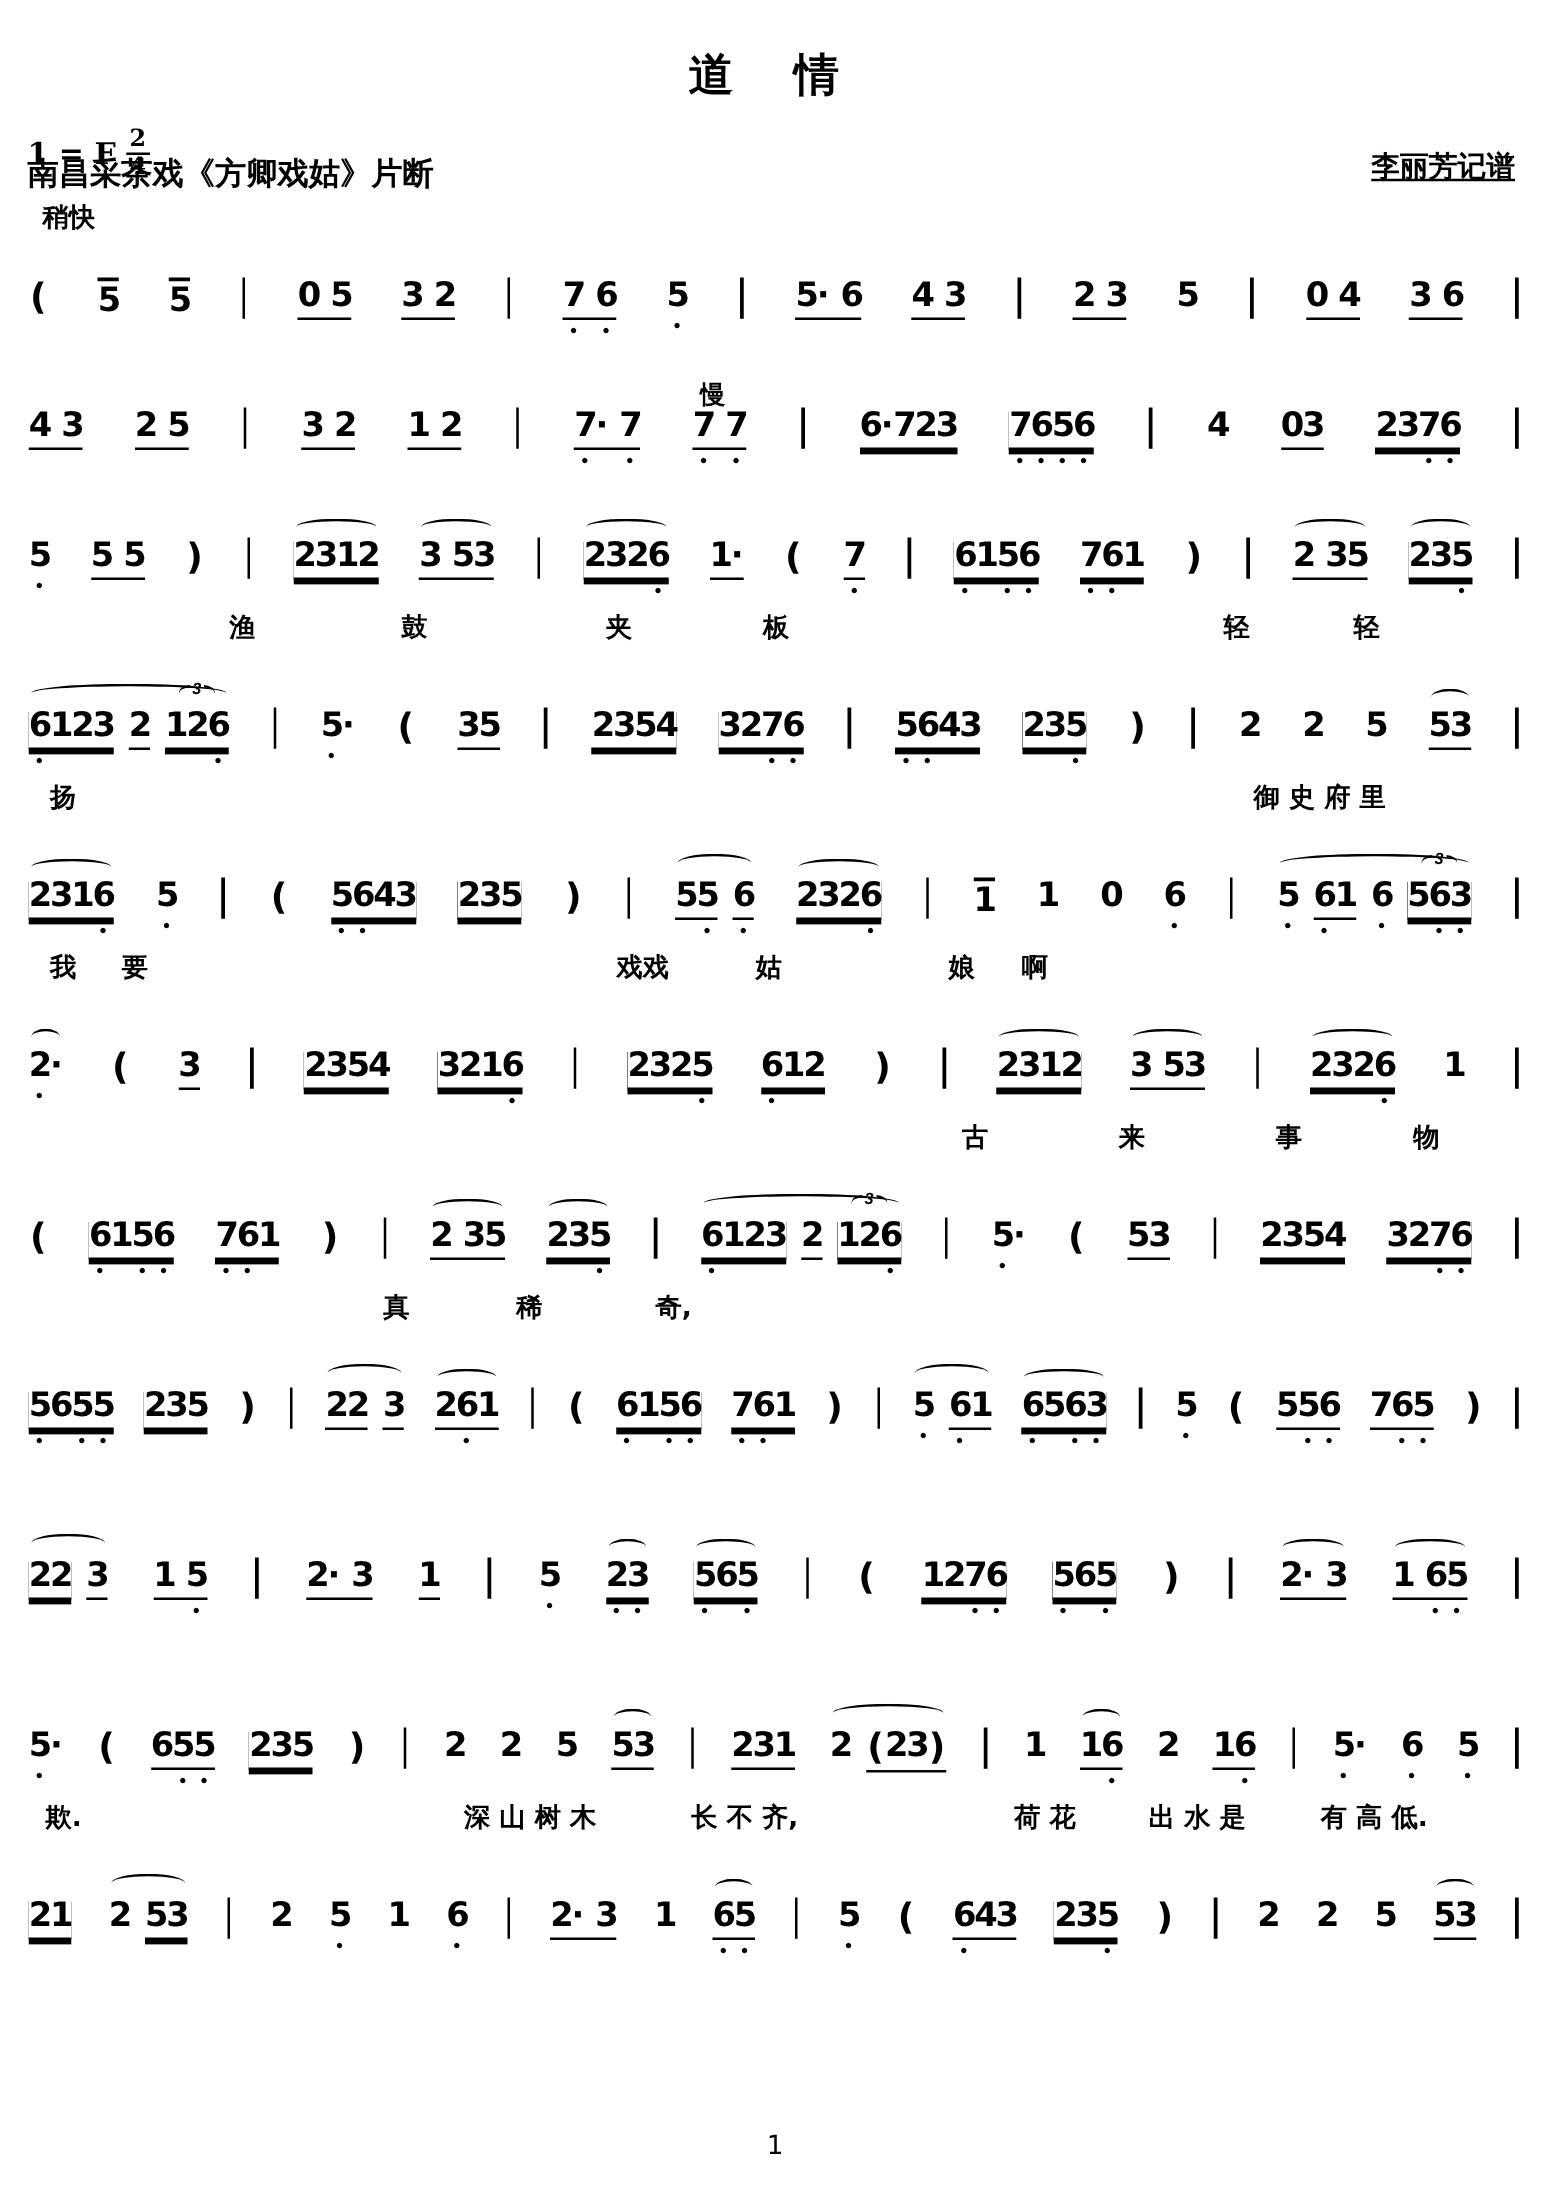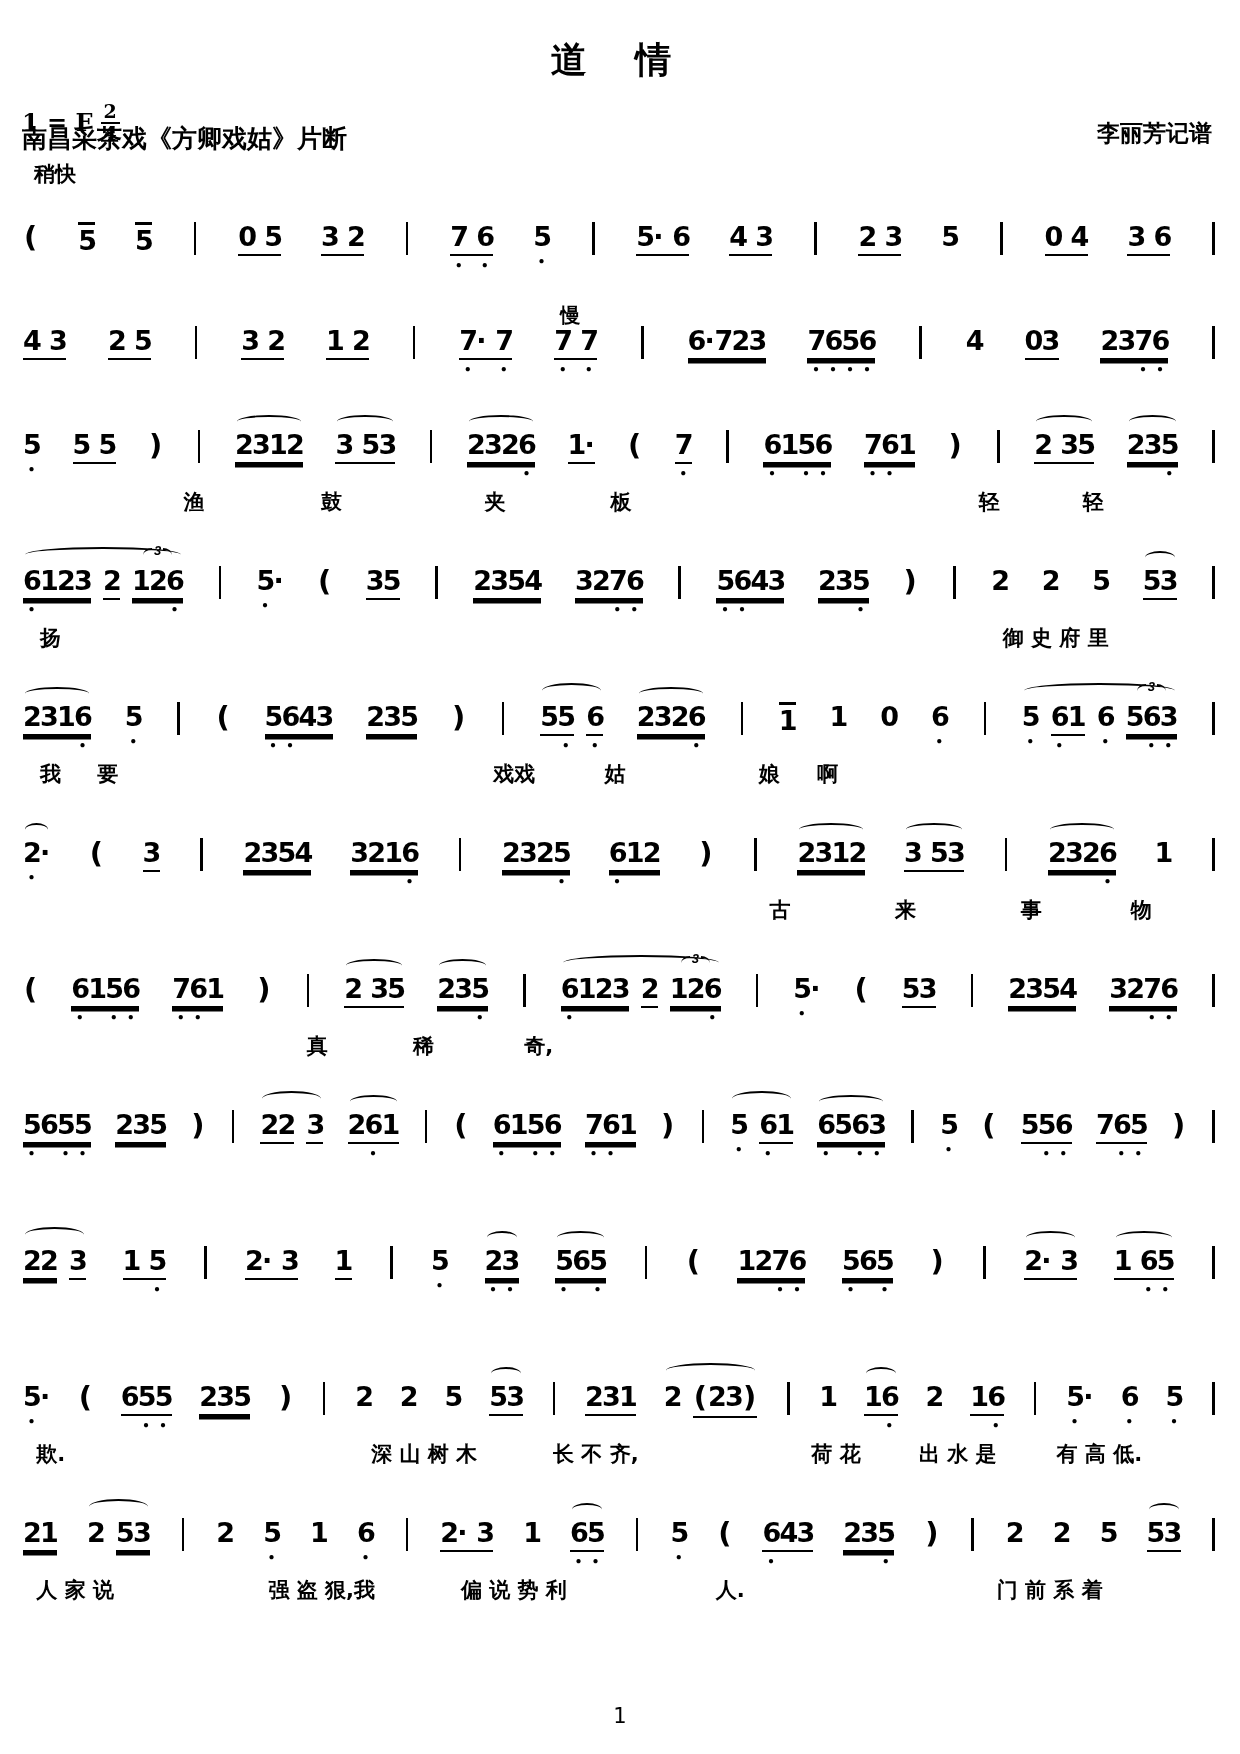--- a/index.html
+++ b/index.html
@@ -6,21 +6,21 @@
   body{width:1240px;height:1754px;color:#000;font-family:"Liberation Sans",sans-serif;position:relative;box-sizing:border-box;}
   .page{padding:14px 22px 0 22px;position:relative;height:100%;box-sizing:border-box;}
 
   
   .hdr{position:relative;height:182px;}
   .title{text-align:center;font-size:36px;font-weight:bold;letter-spacing:18px;padding-top:22px;font-family:"DejaVu Sans",sans-serif;}
   .subtitle{text-align:left;font-size:25px;font-weight:bold;margin-top:37px;font-family:"DejaVu Sans",sans-serif;}
   .keysig{position:absolute;left:0;top:88px;font-size:24px;font-weight:bold;font-family:"DejaVu Serif",serif;display:flex;align-items:center;gap:8px;}
   .frac{display:inline-flex;flex-direction:column;align-items:center;font-size:19px;line-height:1.05;font-weight:bold;}
   .frac .num{border-bottom:2.5px solid #000;padding:0 3px;}
-  .transcriber{position:absolute;right:6px;top:104px;font-size:23px;font-weight:bold;font-family:"DejaVu Sans",sans-serif;}
+  .transcriber{position:absolute;right:6px;top:104px;font-size:23px;font-weight:bold;font-family:"DejaVu Sans",sans-serif;text-decoration:underline;}
   .tempo{position:absolute;left:12px;top:146px;font-size:21px;font-weight:bold;font-family:"DejaVu Sans",sans-serif;}
 
   
   .music-line{position:relative;}
   .notes-row{display:flex;justify-content:space-between;align-items:flex-start;padding-top:26px;}
   .annot{position:absolute;top:2px;font-size:20px;font-weight:bold;}
   .token{position:relative;margin:0 1px;}
   .digits{display:flex;font-family:"DejaVu Sans",sans-serif;font-weight:bold;font-size:27px;line-height:1.1;}
   .cell{width:17px;text-align:center;display:inline-block;}
   .cell.sp{width:9px;}
@@ -1640,24 +1640,17 @@
           </div>
           <div class="token u1">
             <span class="slur"></span>
             <div class="digits">
               <span class="cell">5</span>
               <span class="cell">3</span>
             </div>
           </div>
           <div class="barline"></div>
         </div>
-        <div class="lyrics-row">
-          <span class="lyric" style="left: 1.2%;">人 家 说</span>
-          <span class="lyric" style="left: 20.6%;">强 盗 狠,我</span>
-          <span class="lyric" style="left: 36.7%;">偏 说 势 利</span>
-          <span class="lyric" style="left: 58%;">人.</span>
-          <span class="lyric" style="left: 81.5%;">门 前 系 着</span>
-        </div>
       </div>
     </div>
 
   <div class="footer">1</div>
 </div>
 
 </body></html>

